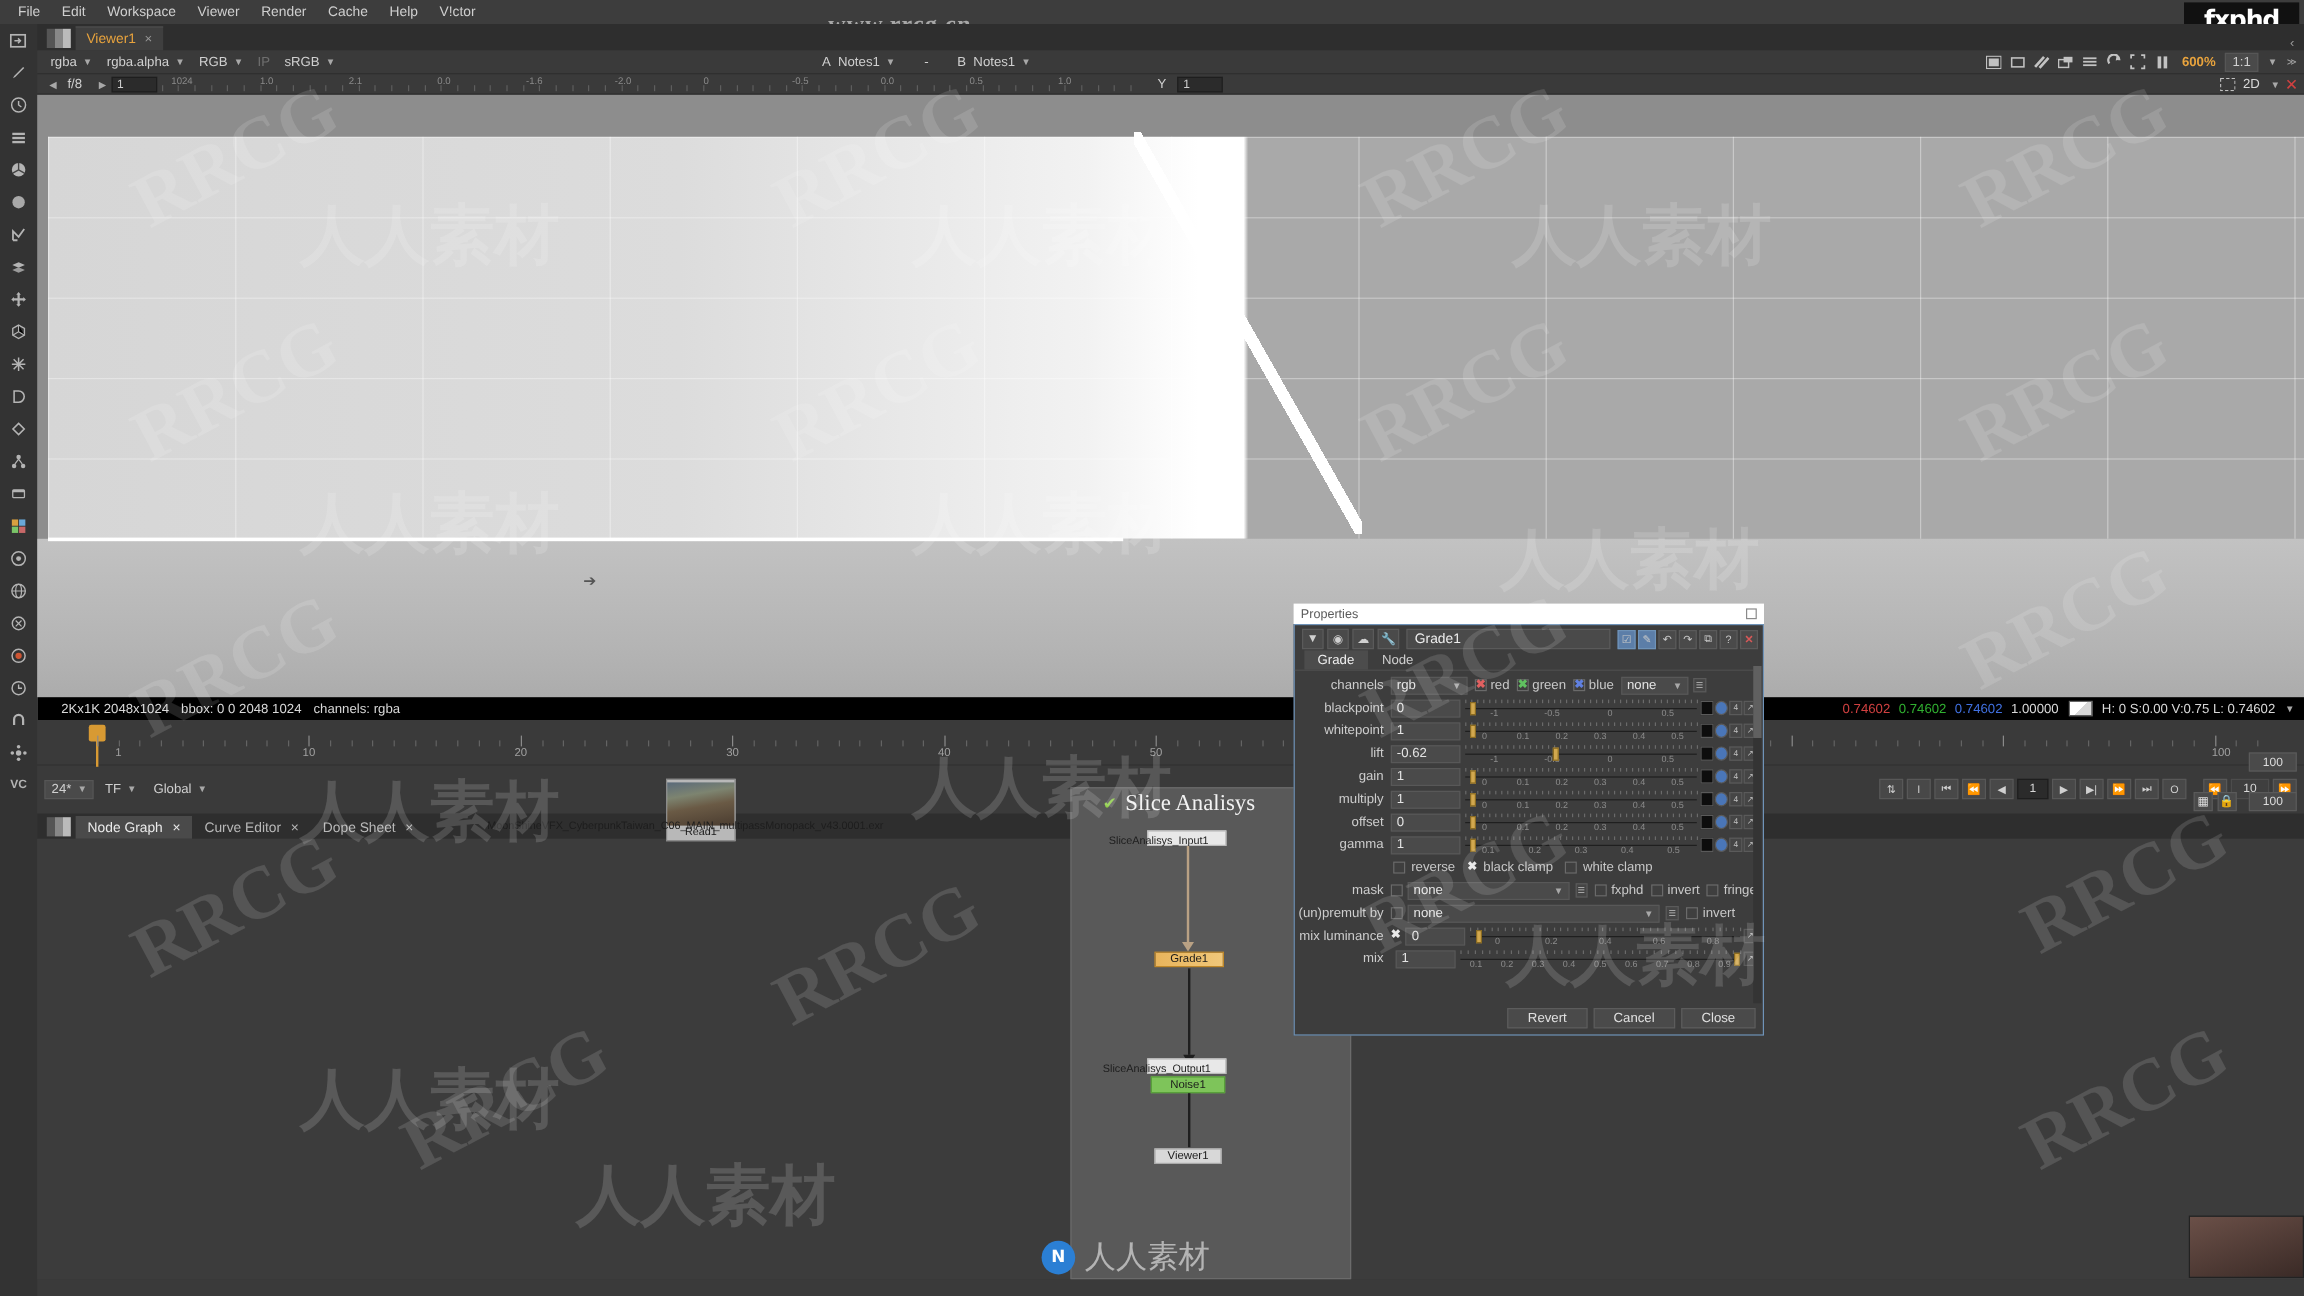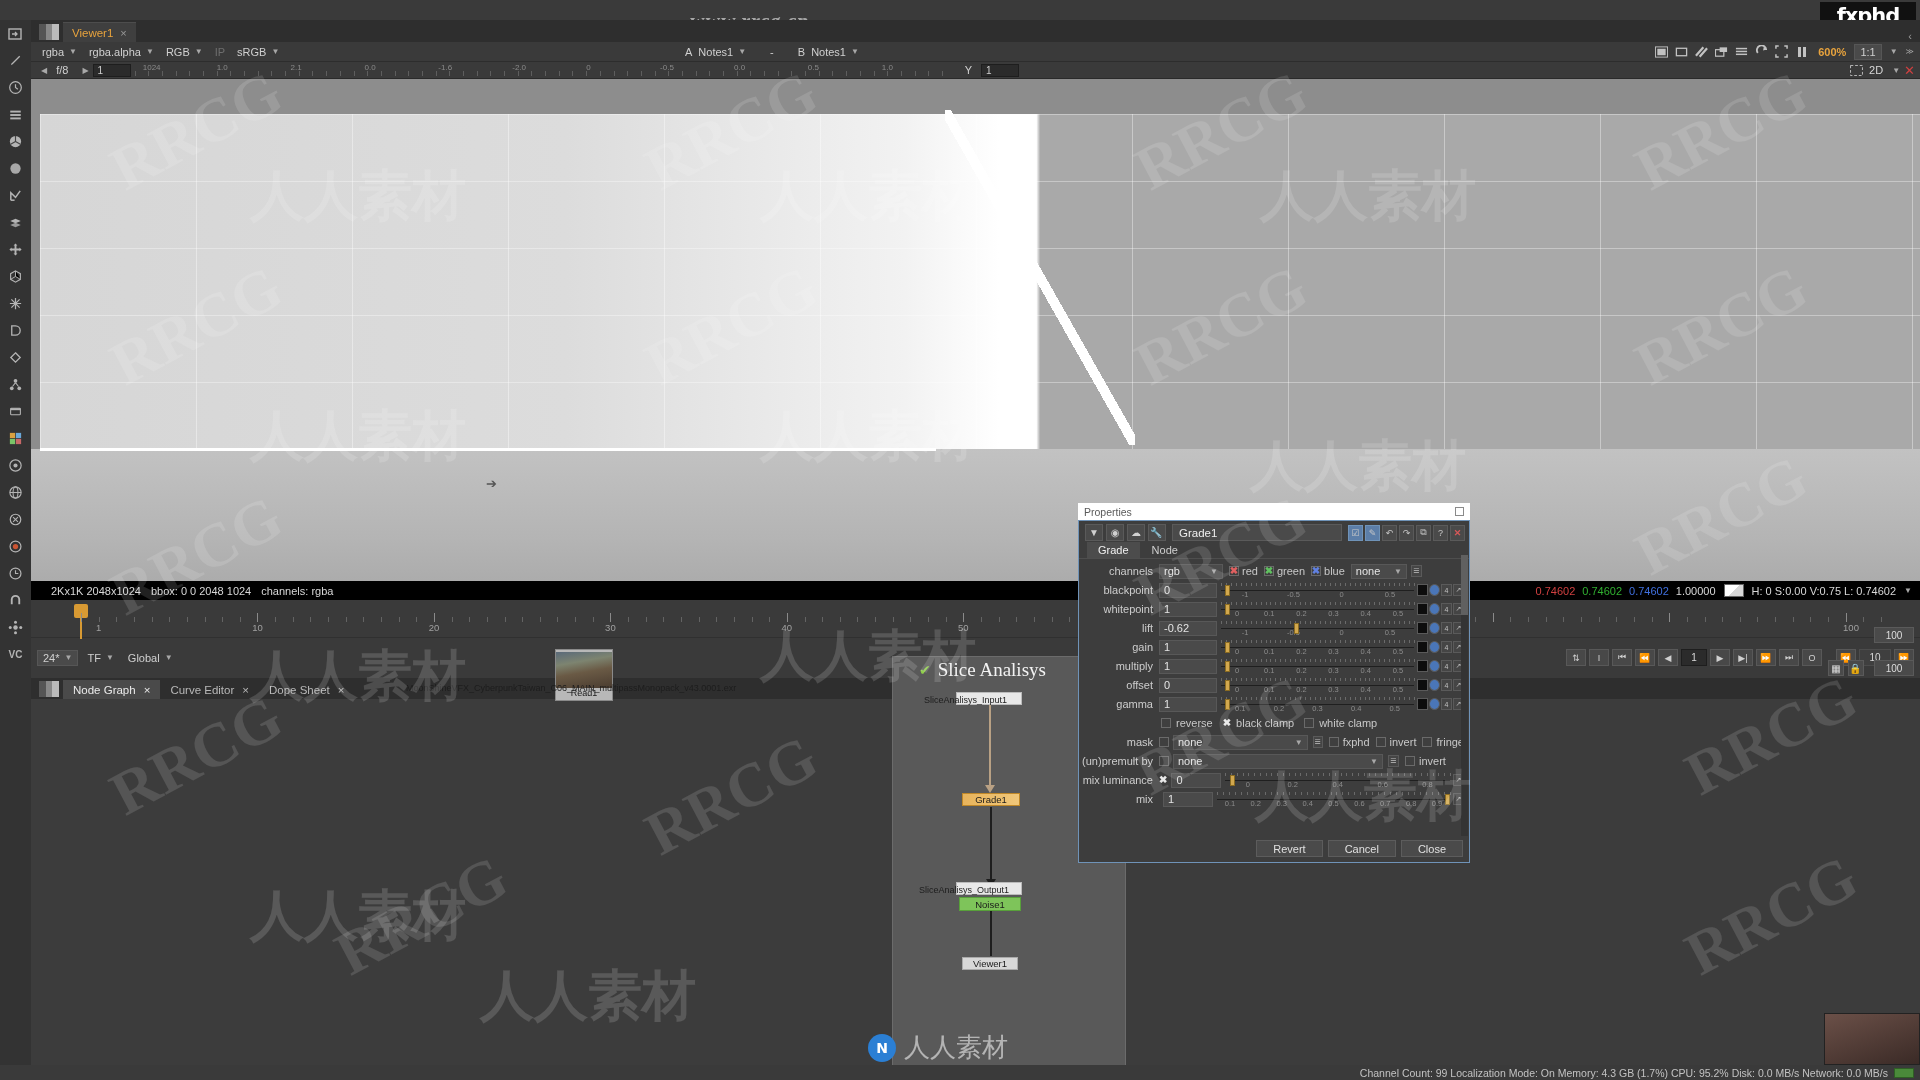--- a/index.html
+++ b/index.html
@@ -222,20 +222,30 @@
   .nukelogo { position:absolute; left:868px; top:1030px; display:flex; align-items:center; gap:8px; }
   .nukecircle { width:28px; height:28px; border-radius:50%; background:#2b7fd4;
                 display:flex; align-items:center; justify-content:center; color:#fff;
                 font-size:14px; font-weight:bold; font-family:"DejaVu Sans", sans-serif; }
 </style>
 </head>
 <body>
 
 <div id="app">
 
+  <div class="menubar">
+    <div class="mi">File</div>
+    <div class="mi">Edit</div>
+    <div class="mi">Workspace</div>
+    <div class="mi">Viewer</div>
+    <div class="mi">Render</div>
+    <div class="mi">Cache</div>
+    <div class="mi">Help</div>
+    <div class="mi">V!ctor</div>
+  </div>
   <div class="topurl">www.rrcg.cn</div>
   <div class="fxphd">fxphd</div>
 
   <div class="ltool">
     <div class="tb">
       <svg width="16" height="16" viewBox="0 0 16 16">
           <rect x="1" y="3" width="12" height="10" fill="none" stroke="#b4b4b4" stroke-width="1.4"></rect>
           <path d="M4 8h5M7 6l2 2-2 2" stroke="#b4b4b4" stroke-width="1.3" fill="none"></path>
         </svg>
     </div>
@@ -1478,24 +1488,20 @@
     </div>
   </div>
 
   <div class="nukelogo">
     <div class="nukecircle">N</div>
     <div style="font-size:26px;color:rgba(255,255,255,0.55);font-family:'DejaVu Sans',sans-serif;">人人素材</div>
   </div>
 
   <div class="brthumb"></div>
 
-  <div class="statusbar">
-    <span>Channel Count: 99  Localization Mode: On  Memory: 4.3 GB (1.7%) CPU: 95.2% Disk: 0.0 MB/s Network: 0.0 MB/s</span>
-    <span class="greenchip"></span>
-  </div>
 
   <div id="watermarks">
       <div class="wm" style="left: 105px; top: 95px; font-size: 62px;">RRCG</div>
       <div class="wm" style="left: 640px; top: 95px; font-size: 62px;">RRCG</div>
       <div class="wm" style="left: 1130px; top: 95px; font-size: 62px;">RRCG</div>
       <div class="wm" style="left: 1630px; top: 95px; font-size: 62px;">RRCG</div>
       <div class="wm" style="left: 105px; top: 290px; font-size: 62px;">RRCG</div>
       <div class="wm" style="left: 640px; top: 290px; font-size: 62px;">RRCG</div>
       <div class="wm" style="left: 1130px; top: 290px; font-size: 62px;">RRCG</div>
       <div class="wm" style="left: 1630px; top: 290px; font-size: 62px;">RRCG</div>

